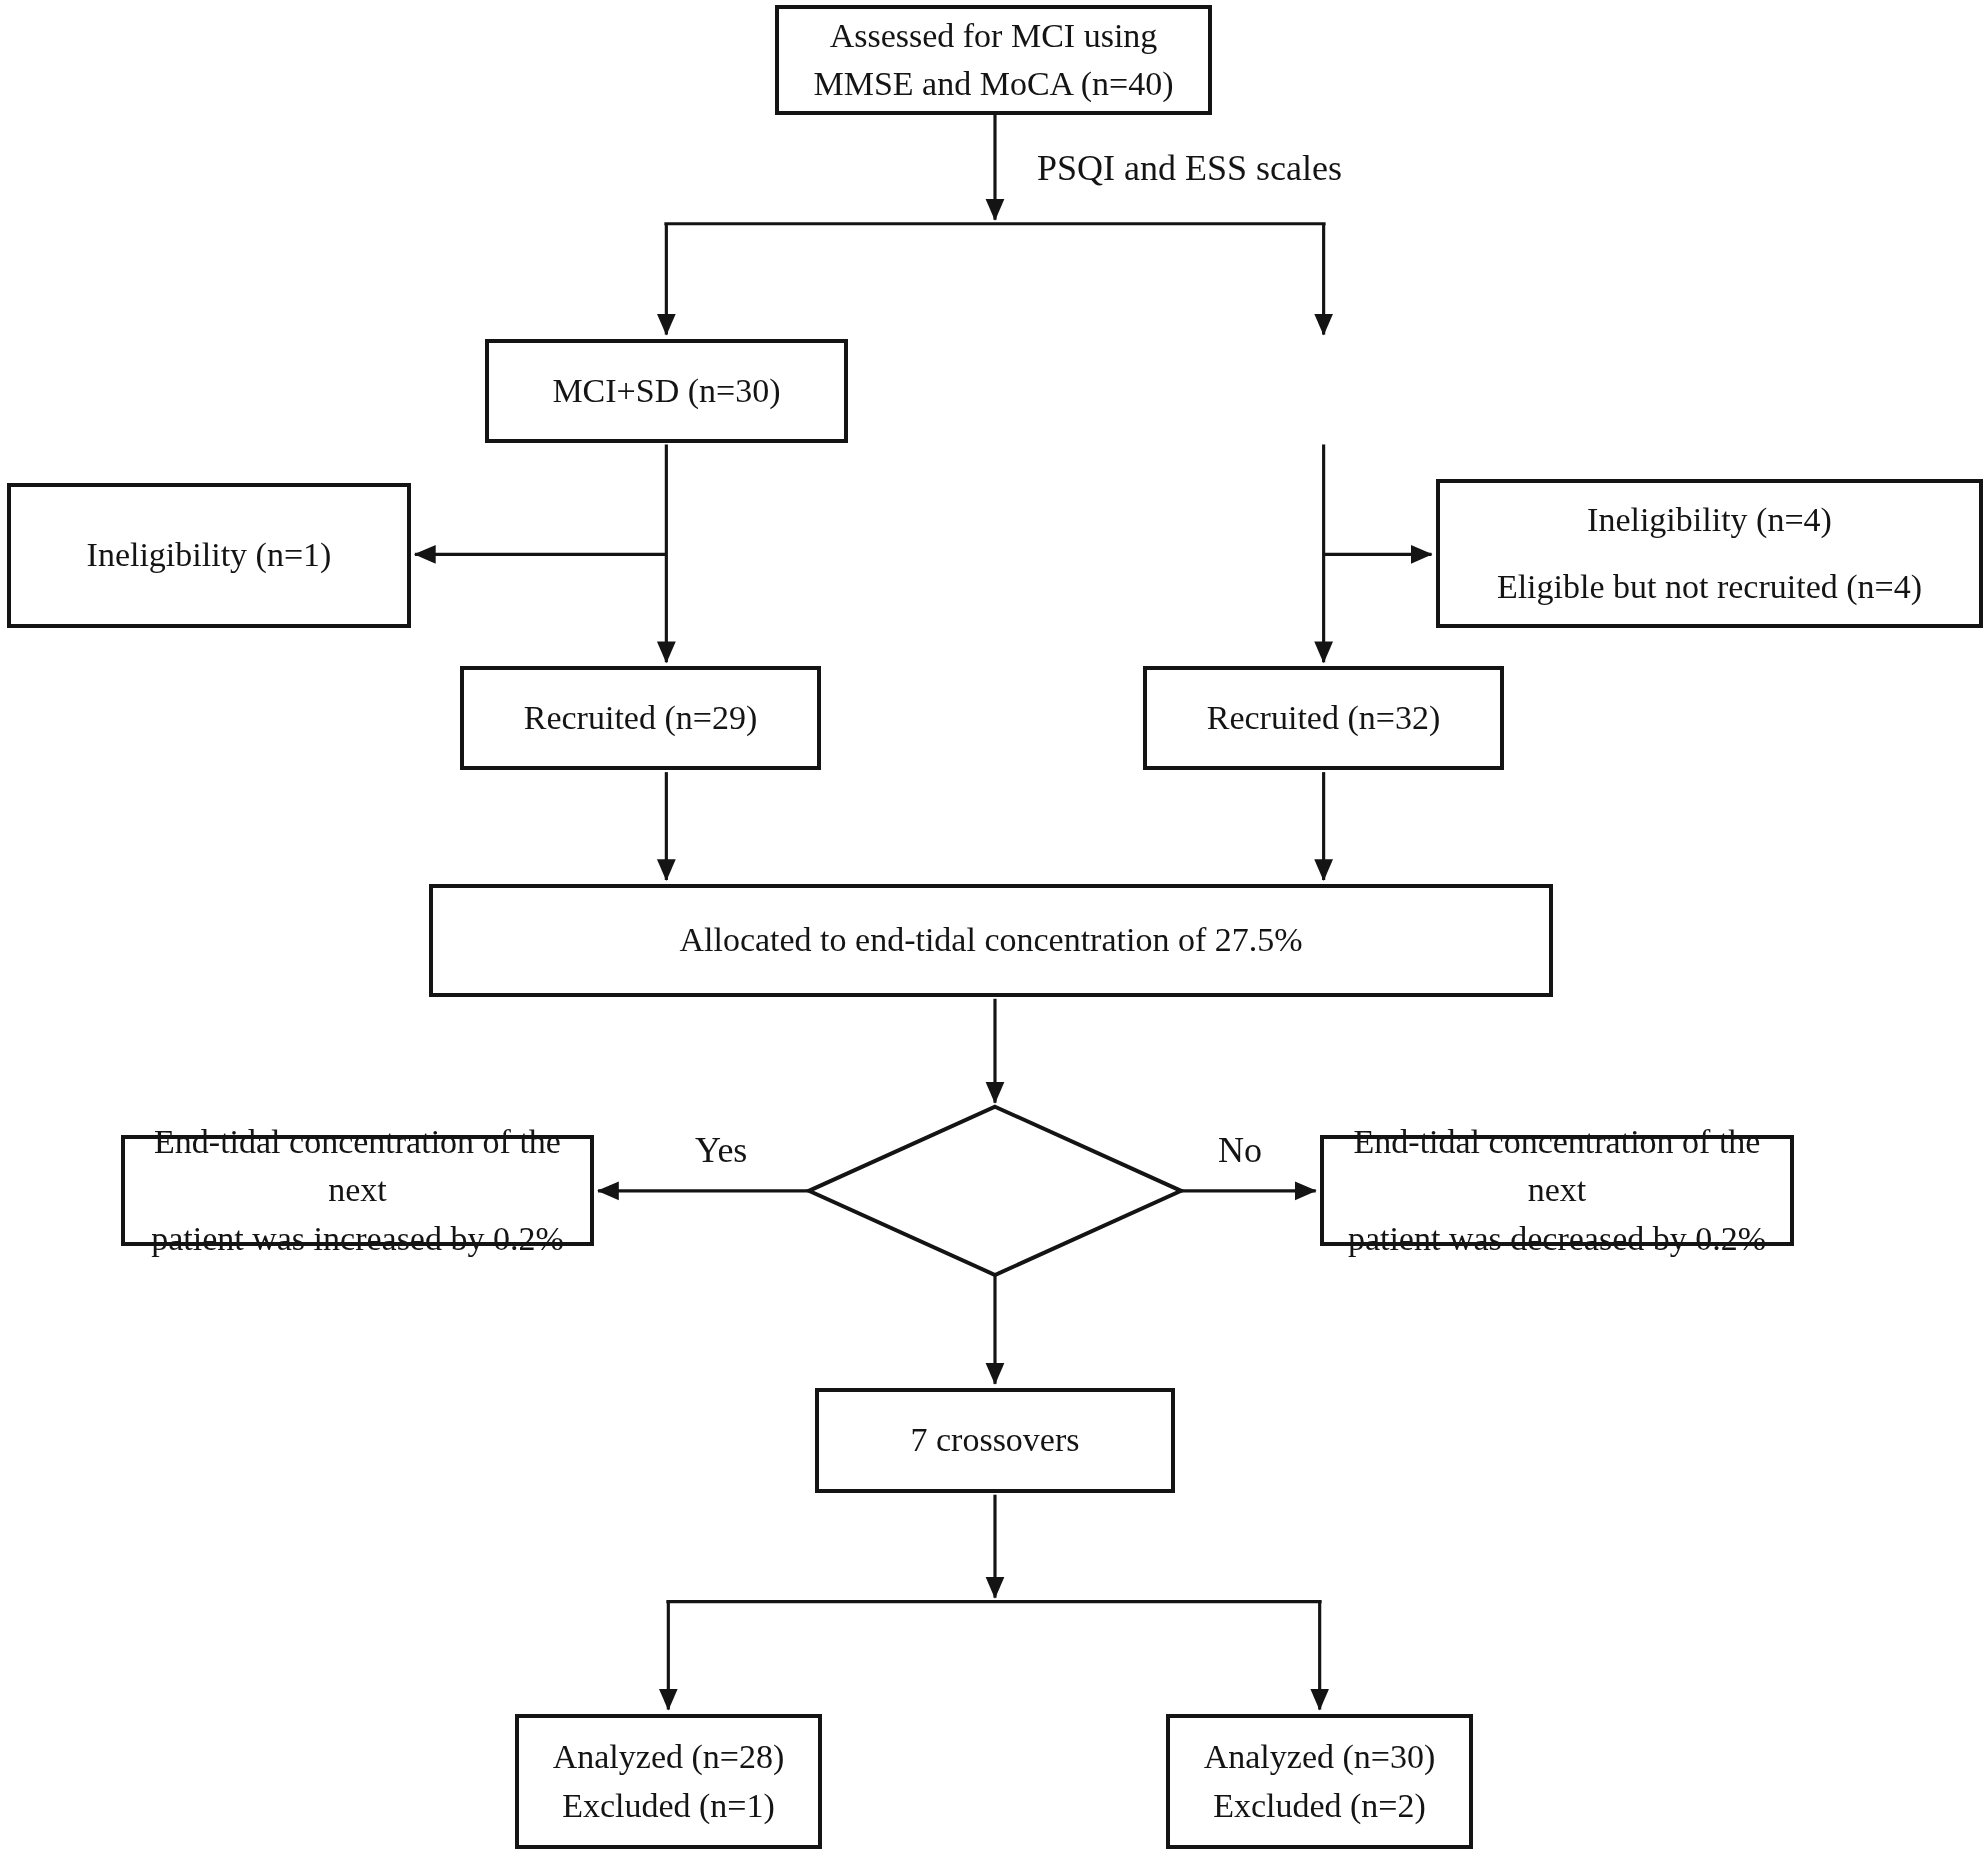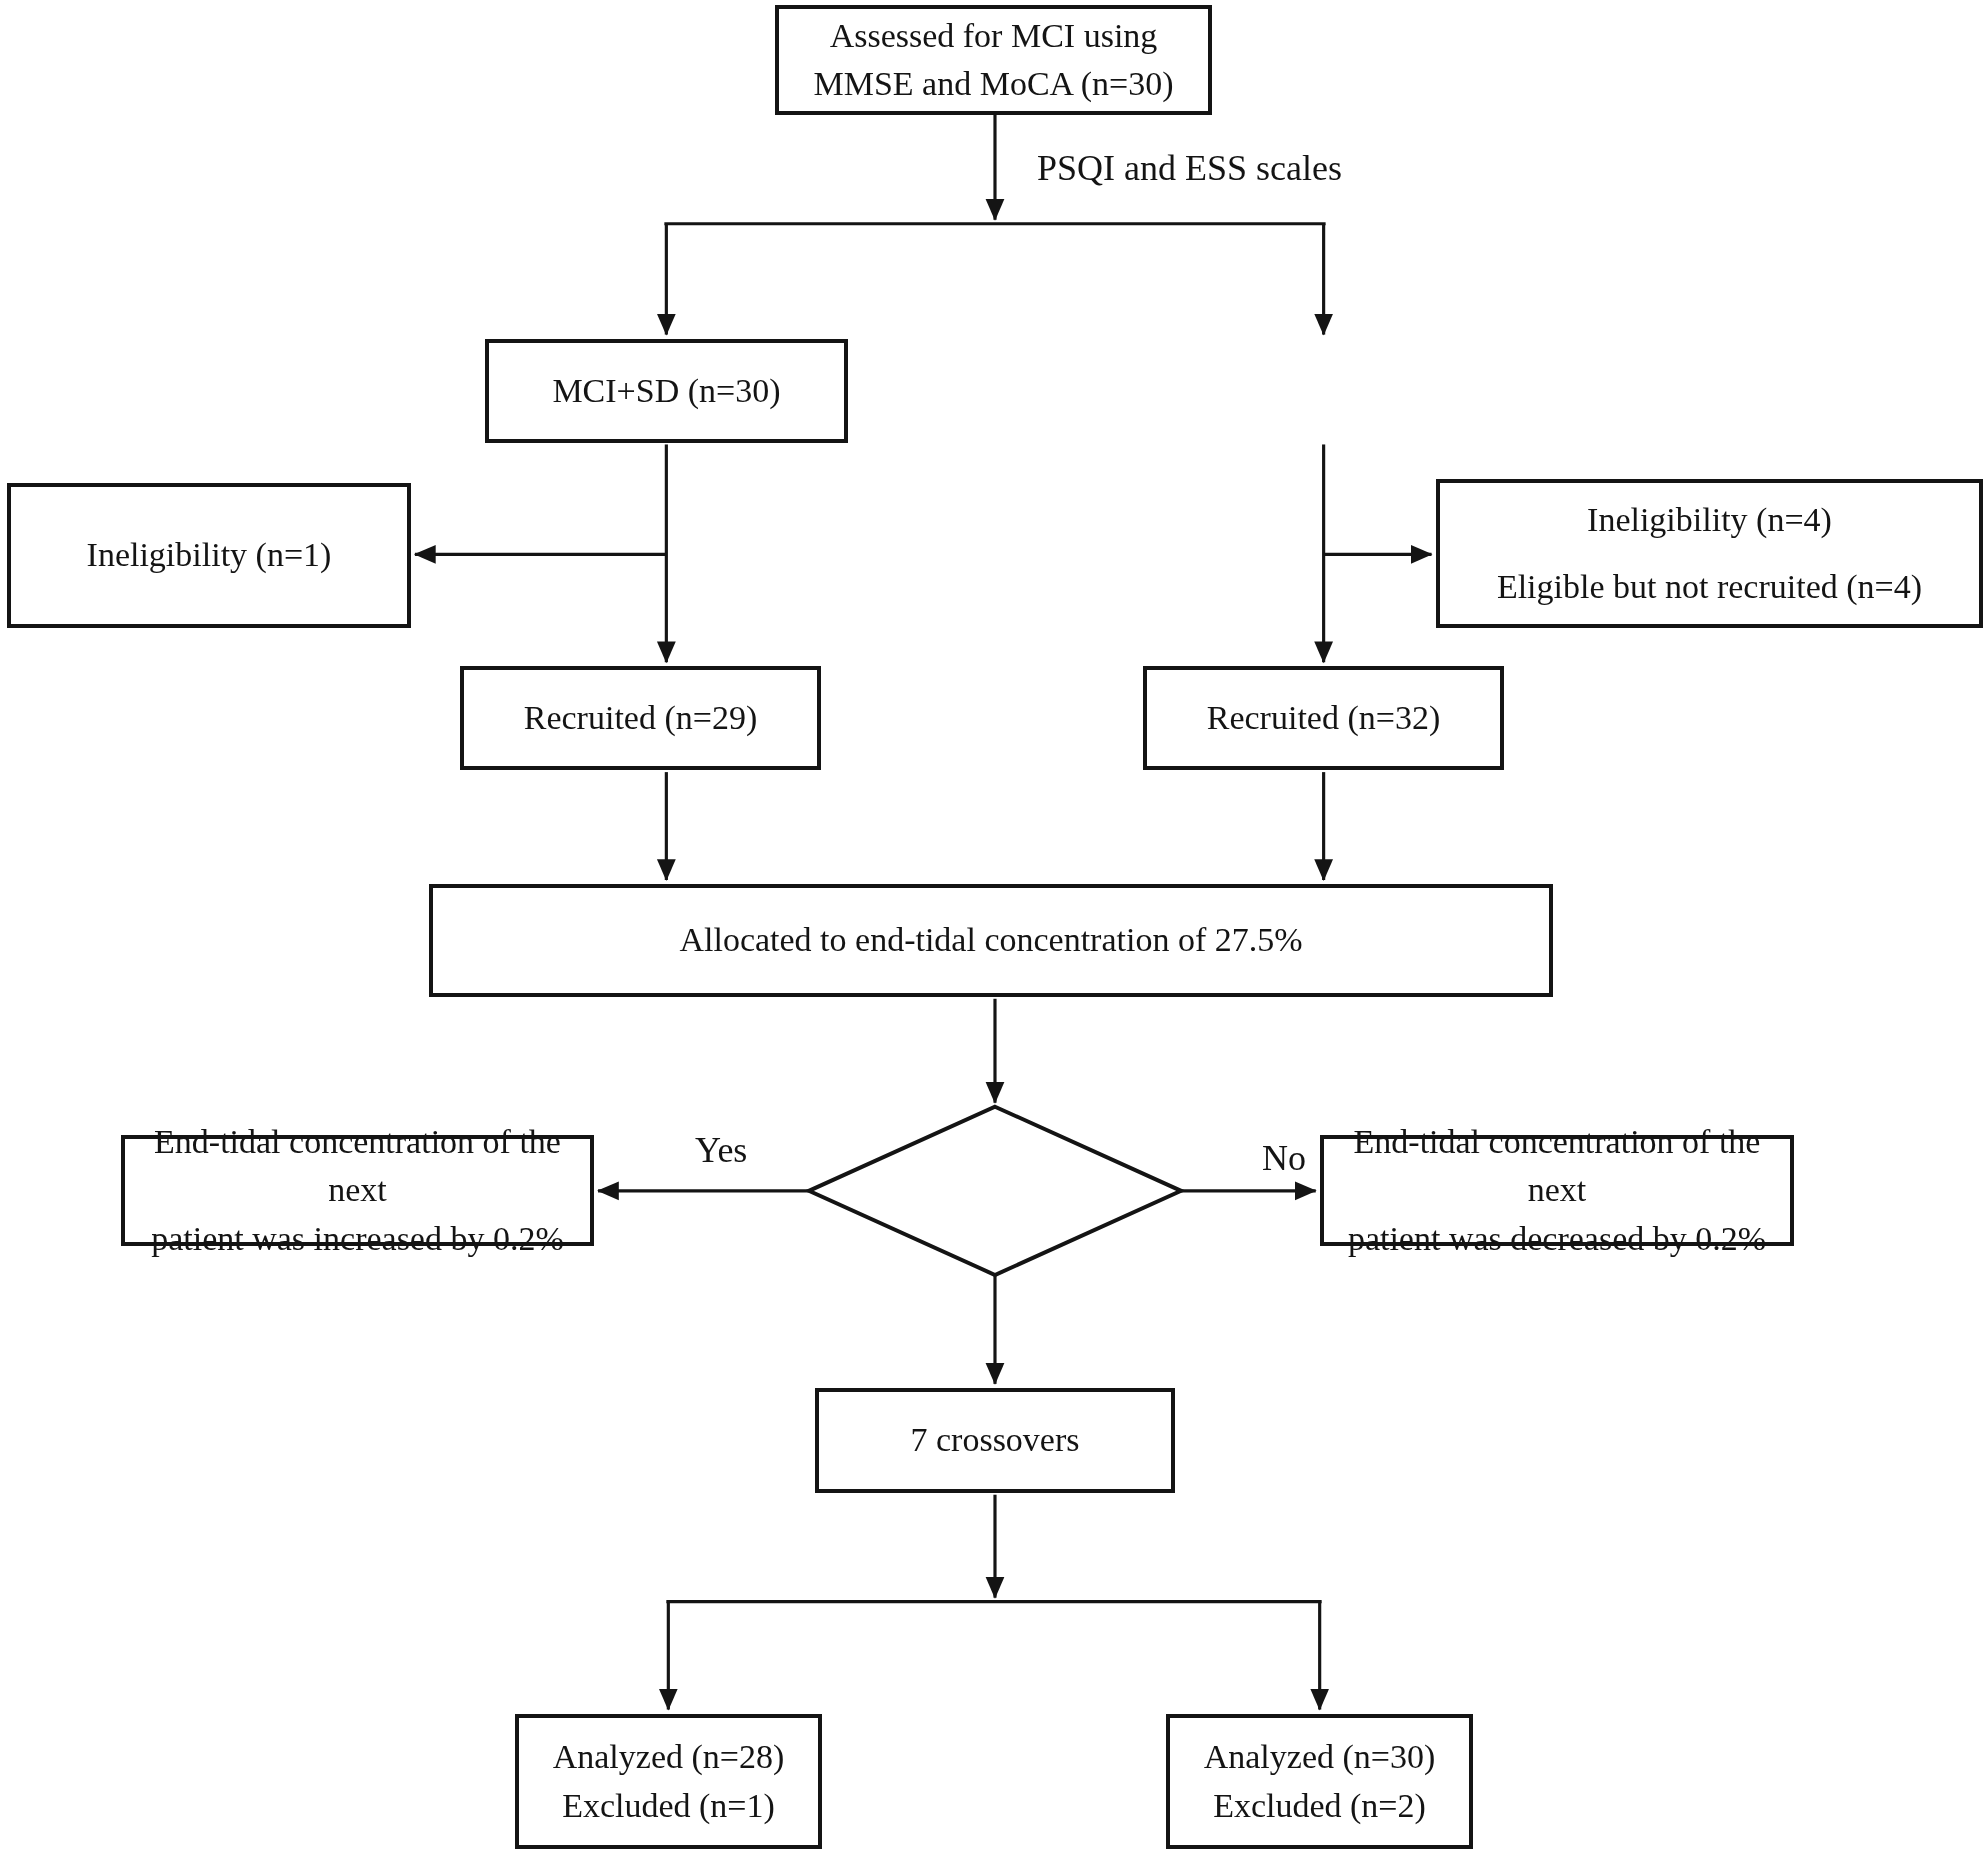--- a/index.html
+++ b/index.html
@@ -72,21 +72,21 @@
 
     <path d="M1005,1288 L1005,1398" marker-end="url(#arrow)"></path>
     <path d="M1005,1510 L1005,1614" marker-end="url(#arrow)"></path>
     <path d="M673,1618 L1335,1618"></path>
     <path d="M675,1618 L675,1727" marker-end="url(#arrow)"></path>
     <path d="M1333,1618 L1333,1727" marker-end="url(#arrow)"></path>
   </svg>
 
   <div class="box" style="left:775px;top:5px;width:437px;height:110px;">
     <span>Assessed for MCI using</span>
-    <span>MMSE and MoCA (n=30)</span>
+    <span>MMSE and MoCA (n=40)</span>
   </div>
 
   <div class="floating" style="left:1037px;top:147px;">PSQI and ESS scales</div>
 
   <div class="box" style="left:485px;top:339px;width:363px;height:104px;">MCI+SD  (n=30)</div>
 
 
   <div class="box" style="left:7px;top:483px;width:404px;height:145px;">Ineligibility (n=1)</div>
 
   <div class="box" style="left:1436px;top:479px;width:547px;height:149px;gap:19px;">
@@ -96,21 +96,21 @@
 
   <div class="box" style="left:460px;top:666px;width:361px;height:104px;">Recruited  (n=29)</div>
 
   <div class="box" style="left:1143px;top:666px;width:361px;height:104px;">Recruited  (n=32)</div>
 
   <div class="box" style="left:429px;top:884px;width:1124px;height:113px;">Allocated to end-tidal concentration of 27.5%</div>
 
 
   <div class="floating" style="left:695px;top:1129px;">Yes</div>
 
-  <div class="floating" style="left:1262px;top:1129px;margin-top:8px;">No</div>
+  <div class="floating" style="left:1218px;top:1129px;">No</div>
 
   <div class="box" style="left:121px;top:1135px;width:473px;height:111px;">
     <span>End-tidal concentration of the next</span>
     <span>patient was increased by 0.2%</span>
   </div>
 
   <div class="box" style="left:1320px;top:1135px;width:474px;height:111px;">
     <span>End-tidal concentration of the next</span>
     <span>patient was decreased by 0.2%</span>
   </div>

